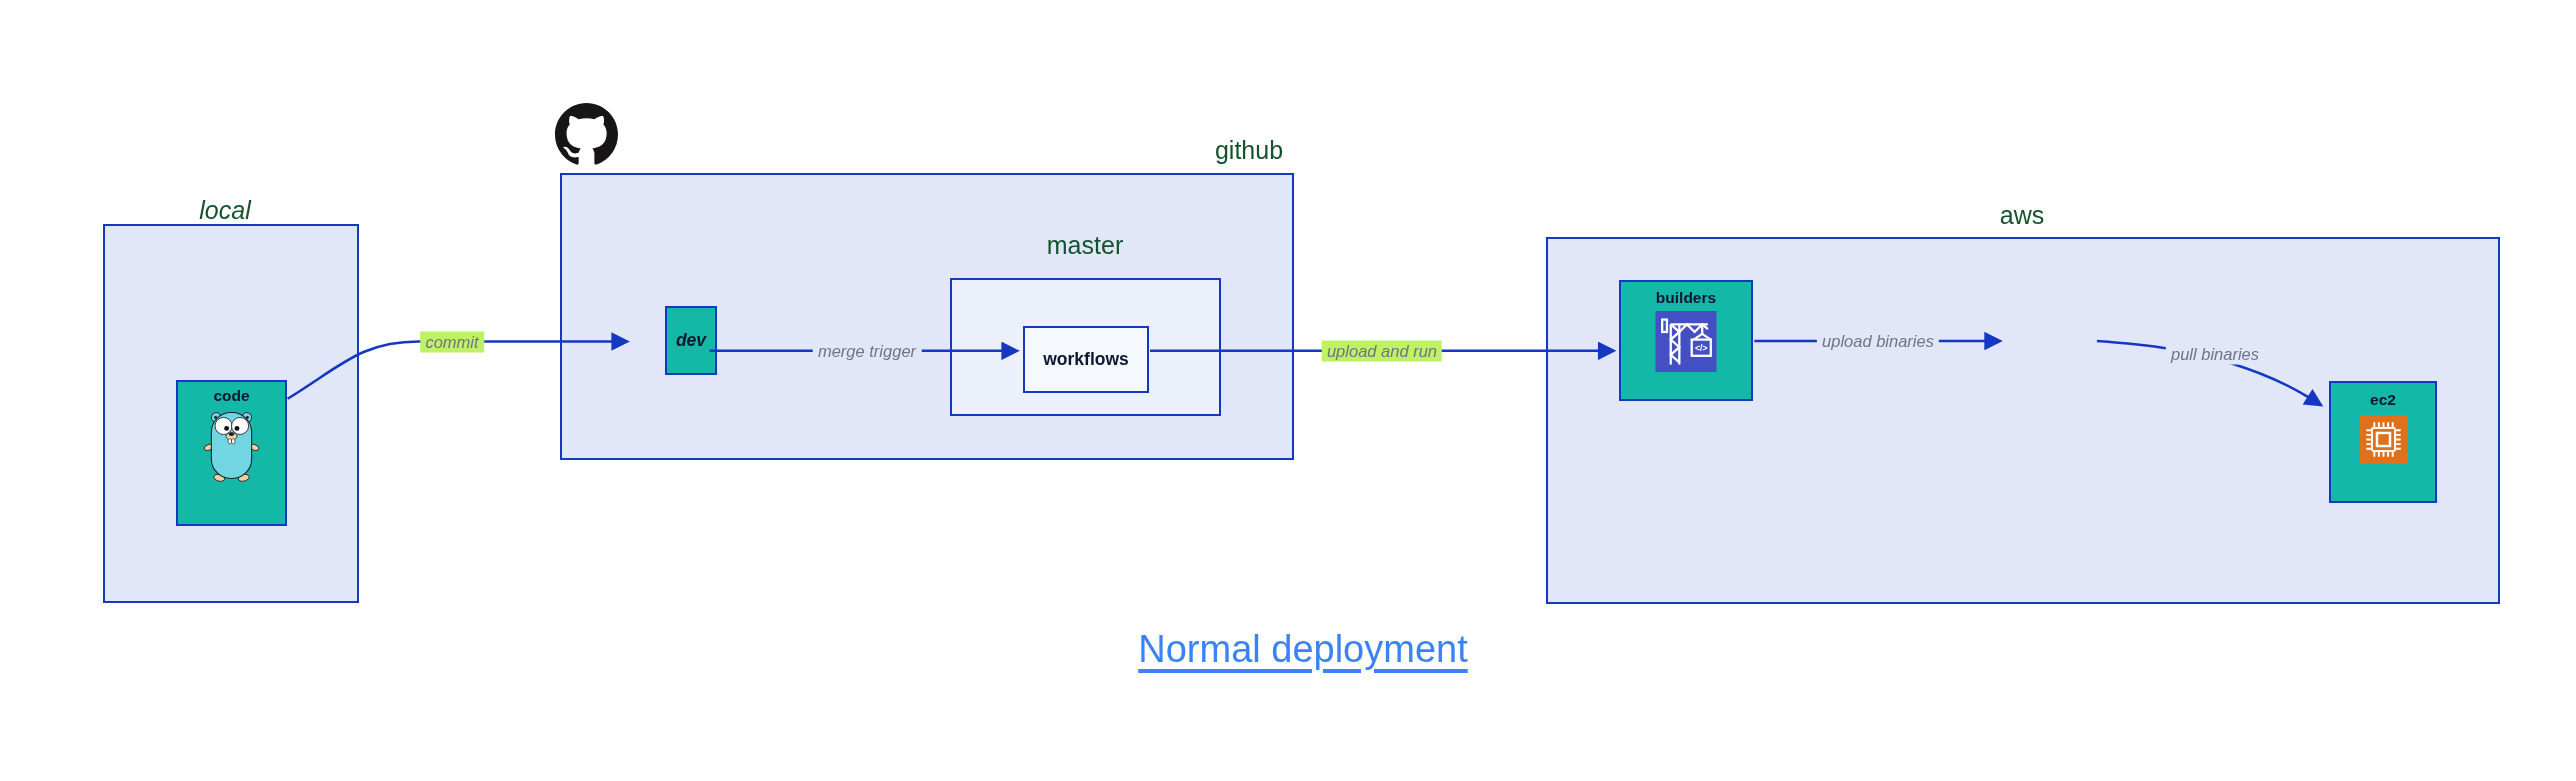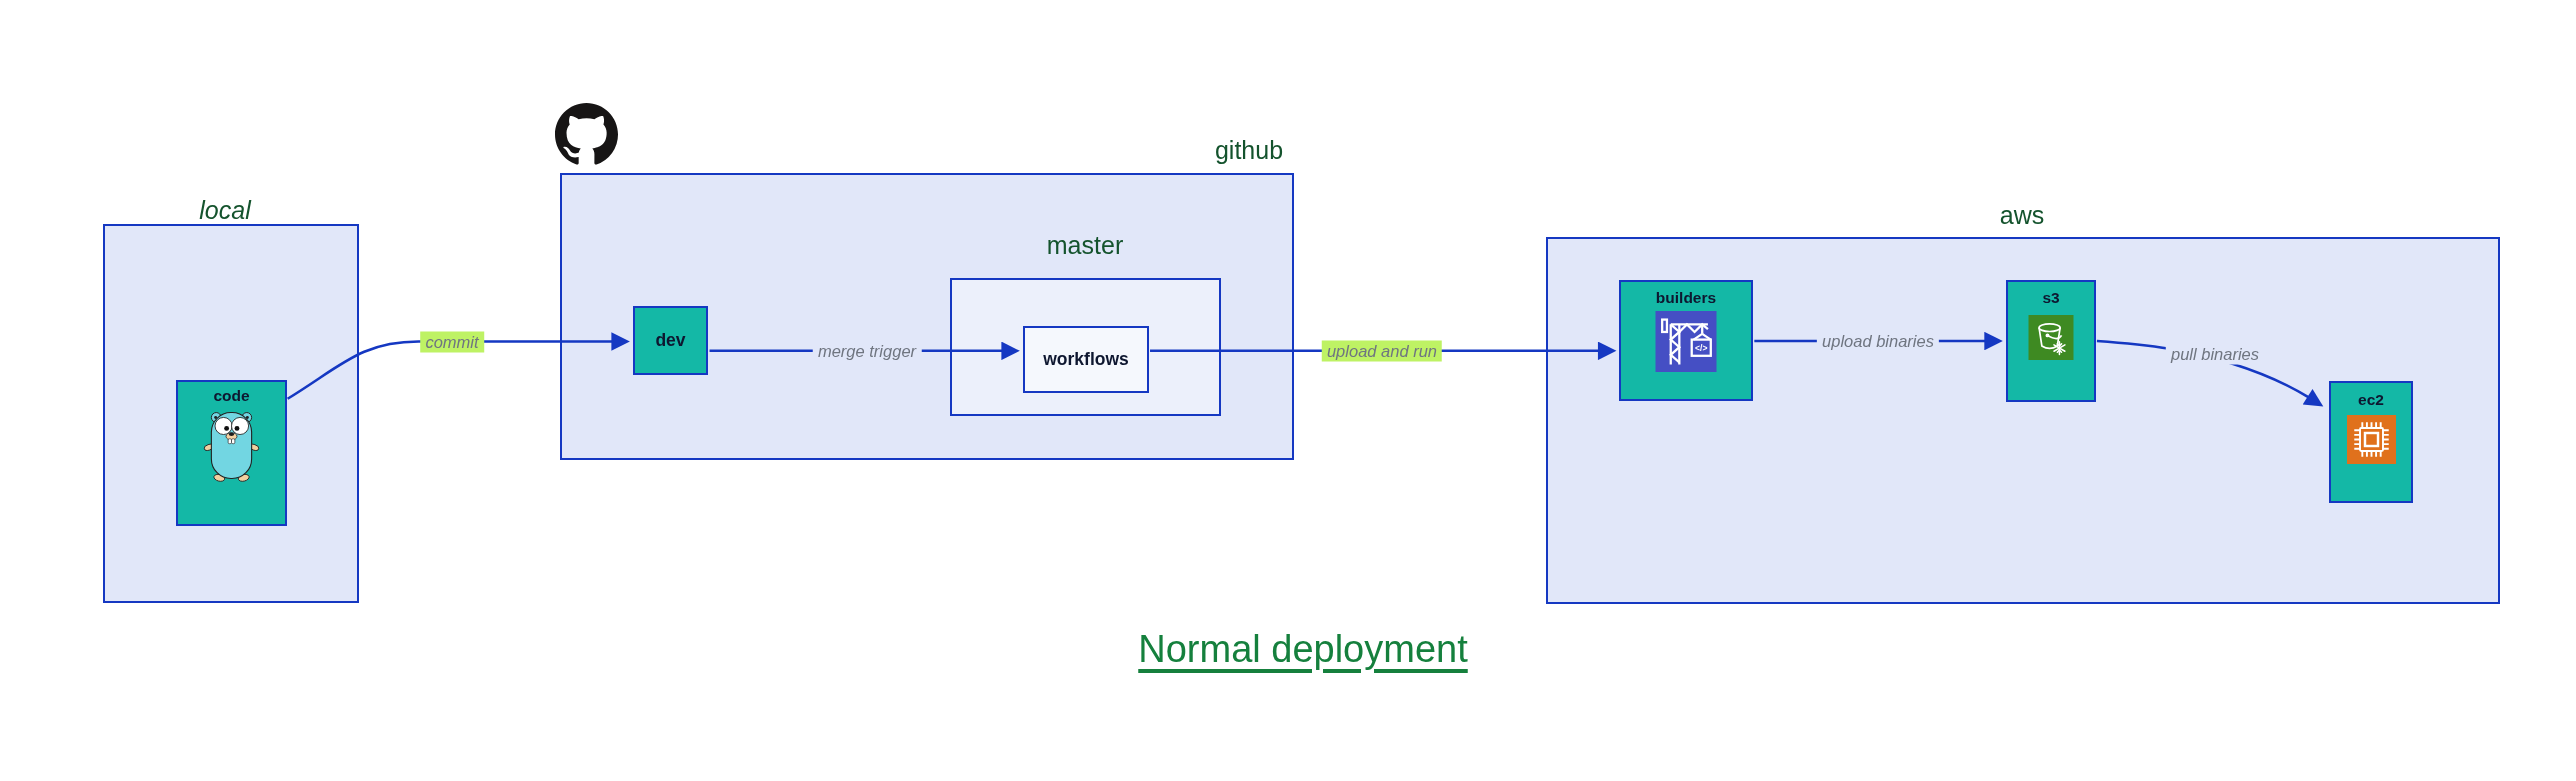--- a/index.html
+++ b/index.html
@@ -49,21 +49,21 @@
   .bg-group{background:#e1e7f9;}
   #edges-svg{
     position:absolute;left:0;top:0;z-index:5;
     pointer-events:none;
   }
   #diagram-title{
     position:absolute;
     left:1303px;top:628px;
     transform:translateX(-50%);
     font-size:38px;
-    color:#15803d;
+    color:#3b82f6;
     text-decoration:underline;
     text-decoration-thickness:3.6px;
     text-underline-offset:7.2px;
     white-space:nowrap;
   }
   .icon-wrap{display:block;}
 </style>
 </head>
 <body>
 
@@ -113,21 +113,21 @@
 
         <ellipse cx="50" cy="48" rx="9" ry="6" fill="#f6d2a2" stroke="#222" stroke-width="1.3"></ellipse>
         <ellipse cx="50" cy="44.5" rx="4.4" ry="3" fill="#1c1c1c"></ellipse>
 
         <rect x="44.5" y="52" width="5.5" height="8" rx="2" fill="#fff" stroke="#222" stroke-width="1.1"></rect>
         <rect x="50" y="52" width="5.5" height="8" rx="2" fill="#fff" stroke="#222" stroke-width="1.1"></rect>
       </svg>
     </span>
   </div>
 
-  <div class="node-box" style="left:633px;top:306px;width:75px;height:69px;justify-content:center;">
+  <div class="node-box" style="left:665px;top:306px;width:52px;height:69px;justify-content:center;font-style:italic;">
     <div class="node-label" style="font-size:17.5px;">dev</div>
   </div>
 
   <div class="node-box" style="left:1023px;top:326px;width:126px;height:67px;justify-content:center;background:#f5f8fd;">
     <div class="node-label" style="font-size:17.5px;">workflows</div>
   </div>
 
   <div class="node-box" style="left:1619px;top:280px;width:134px;height:121px;">
     <div class="node-label" style="font-size:15.5px;margin-top:7.2px;">builders</div>
     <span class="icon-wrap" style="margin-top:4.1px;">
@@ -141,45 +141,22 @@
           <polyline points="25,22 33,14 41,22 49,14 55,19"></polyline>
           <path d="M49 14 V24"></path>
           <path d="M49 24 L40 30 M49 24 L58 30"></path>
           <rect x="38" y="30" width="20" height="17"></rect>
         </g>
         <text x="48" y="42" text-anchor="middle" fill="#ffffff" font-size="9" font-weight="bold" font-family="Liberation Sans, sans-serif">&lt;/&gt;</text>
       </svg>
     </span>
   </div>
 
-  <div class="node-box" style="left:2006px;top:280px;width:90px;height:122px;">
-    <div class="node-label" style="font-size:15.5px;margin-top:7.2px;">s3</div>
-    <span class="icon-wrap" style="margin-top:8.2px;">
-      <svg width="46" height="45" viewBox="0 0 64 64">
-        <rect width="64" height="64" fill="#3e8a22"></rect>
-        <g stroke="#ffffff" stroke-width="2.4" fill="none">
-          <ellipse cx="30" cy="18" rx="15" ry="5.5"></ellipse>
-          <path d="M15 18 L19 44 Q30 51 41 44 L45 18"></path>
-          <path d="M27 29 Q42 38 47 29"></path>
-          <circle cx="27" cy="29" r="1.6" fill="#ffffff"></circle>
-        </g>
-        <g stroke="#ffffff" stroke-width="2.2" stroke-linecap="round">
-          <line x1="44" y1="38" x2="44" y2="56"></line>
-          <line x1="44" y1="38" x2="44" y2="56" transform="rotate(60 44 47)"></line>
-          <line x1="44" y1="38" x2="44" y2="56" transform="rotate(120 44 47)"></line>
-          <line x1="41" y1="41" x2="44" y2="44" transform="rotate(0 44 47)"></line>
-          <line x1="47" y1="41" x2="44" y2="44"></line>
-          <line x1="41" y1="53" x2="44" y2="50"></line>
-          <line x1="47" y1="53" x2="44" y2="50"></line>
-        </g>
-      </svg>
-    </span>
-  </div>
 
-  <div class="node-box" style="left:2329px;top:381px;width:84px;height:122px;">
+  <div class="node-box" style="left:2329px;top:381px;width:108px;height:122px;">
     <div class="node-label" style="font-size:15.5px;margin-top:8.2px;">ec2</div>
     <span class="icon-wrap" style="margin-top:6.2px;">
       <svg width="49" height="49" viewBox="0 0 64 64">
         <rect width="64" height="64" fill="#e0711c"></rect>
         <g stroke="#ffffff" stroke-width="2.5" fill="none">
           <rect x="17" y="17" width="30" height="30" rx="1.5"></rect>
           <path d="M20 9.5 V17 M26 9.5 V17 M32 9.5 V17 M38 9.5 V17 M44 9.5 V17"></path>
           <path d="M20 47 V54.5 M26 47 V54.5 M32 47 V54.5 M38 47 V54.5 M44 47 V54.5"></path>
           <path d="M9.5 20 H17 M9.5 26 H17 M9.5 32 H17 M9.5 38 H17 M9.5 44 H17"></path>
           <path d="M47 20 H54.5 M47 26 H54.5 M47 32 H54.5 M47 38 H54.5 M47 44 H54.5"></path>

